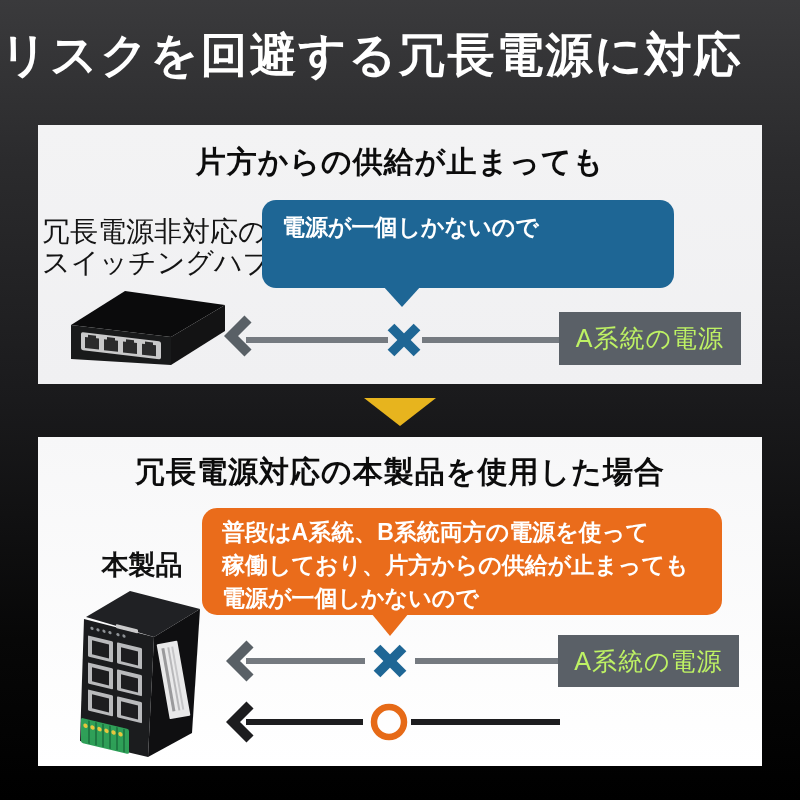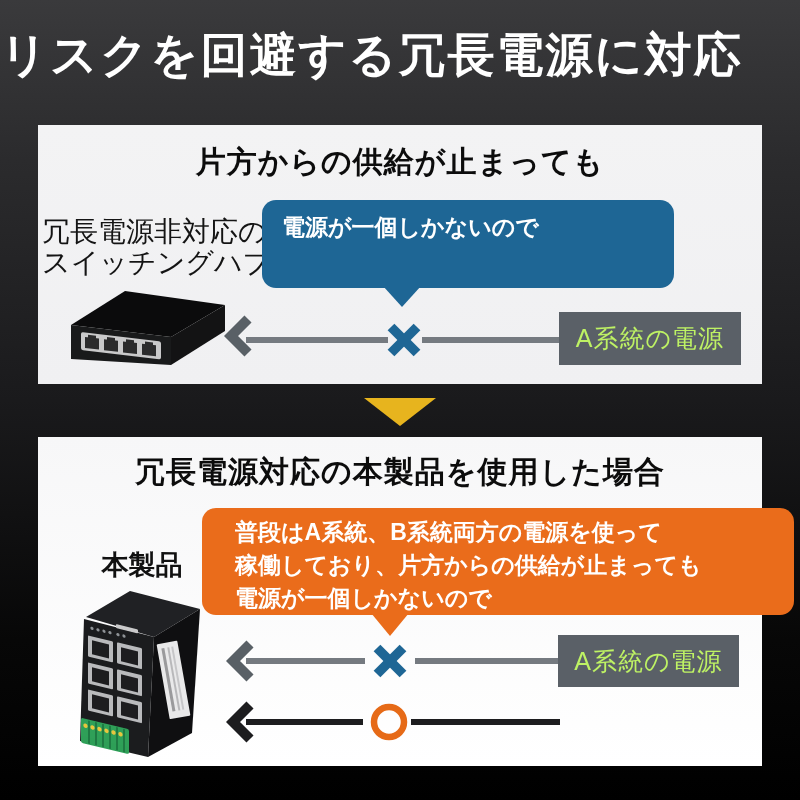--- a/index.html
+++ b/index.html
@@ -37,22 +37,22 @@
   }
 
   .bubble{
     position:absolute; border-radius:14px; color:#fff; font-weight:700; white-space:nowrap;
   }
   .bubble-blue{
     left:224px; top:75px; width:412px; height:88px; background:#1e6695;
     font-size:23px; line-height:34px; padding:10px 0 0 20px;
   }
   .bubble-orange{
-    left:164px; top:71px; width:592px; height:107px; background:#ea6c1b;
-    font-size:23px; line-height:33px; padding:8px 0 0 33px;
+    left:164px; top:71px; width:520px; height:107px; background:#ea6c1b;
+    font-size:23px; line-height:33px; padding:8px 0 0 20px;border-radius:15px;
   }
   .tail{ position:absolute; width:0; height:0;
     border-left:19px solid transparent; border-right:19px solid transparent; }
   .tail-blue{ left:345px; top:161px; border-top:21px solid #1e6695; }
   .tail-orange{ left:333px; top:176px; border-top:23px solid #ea6c1b; }
 
   .divider-arrow{
     position:absolute; left:364px; top:398px; width:0; height:0;
     border-left:36px solid transparent; border-right:36px solid transparent;
     border-top:28px solid #e7b41e;

